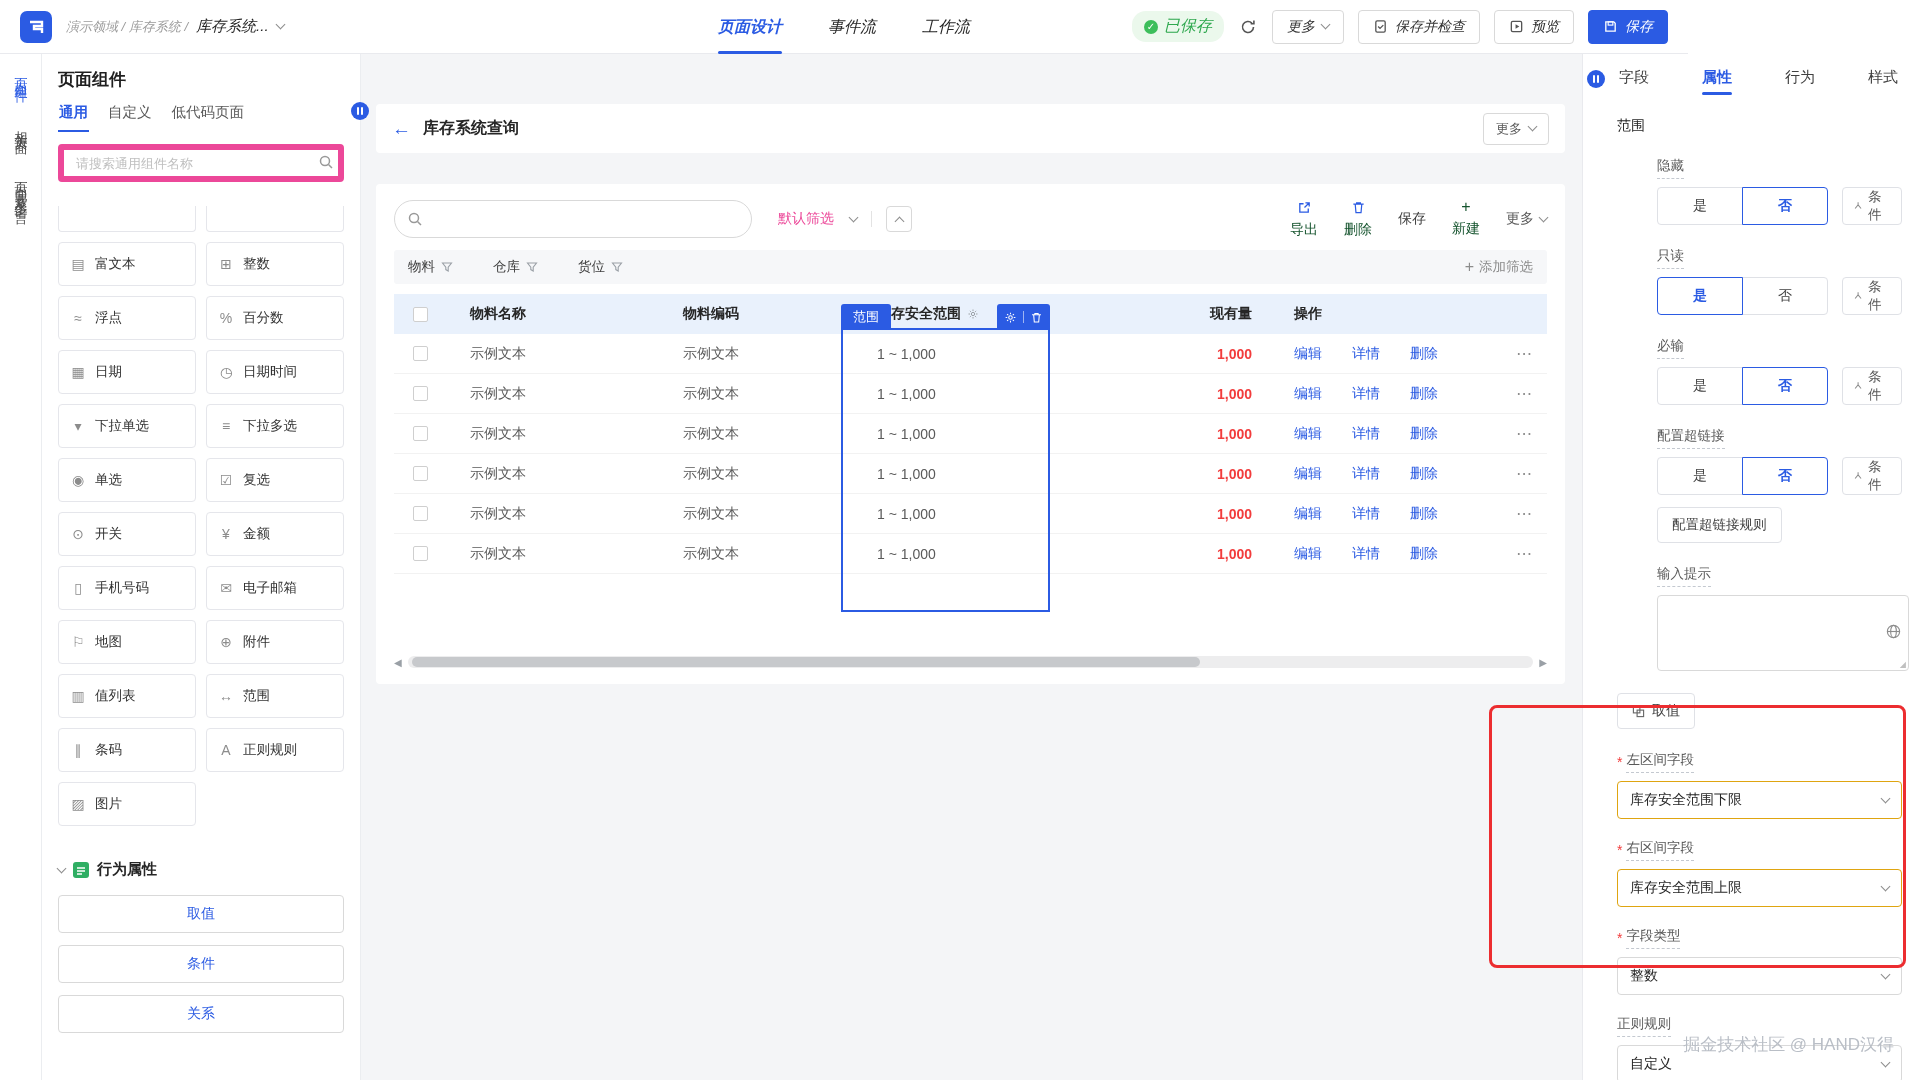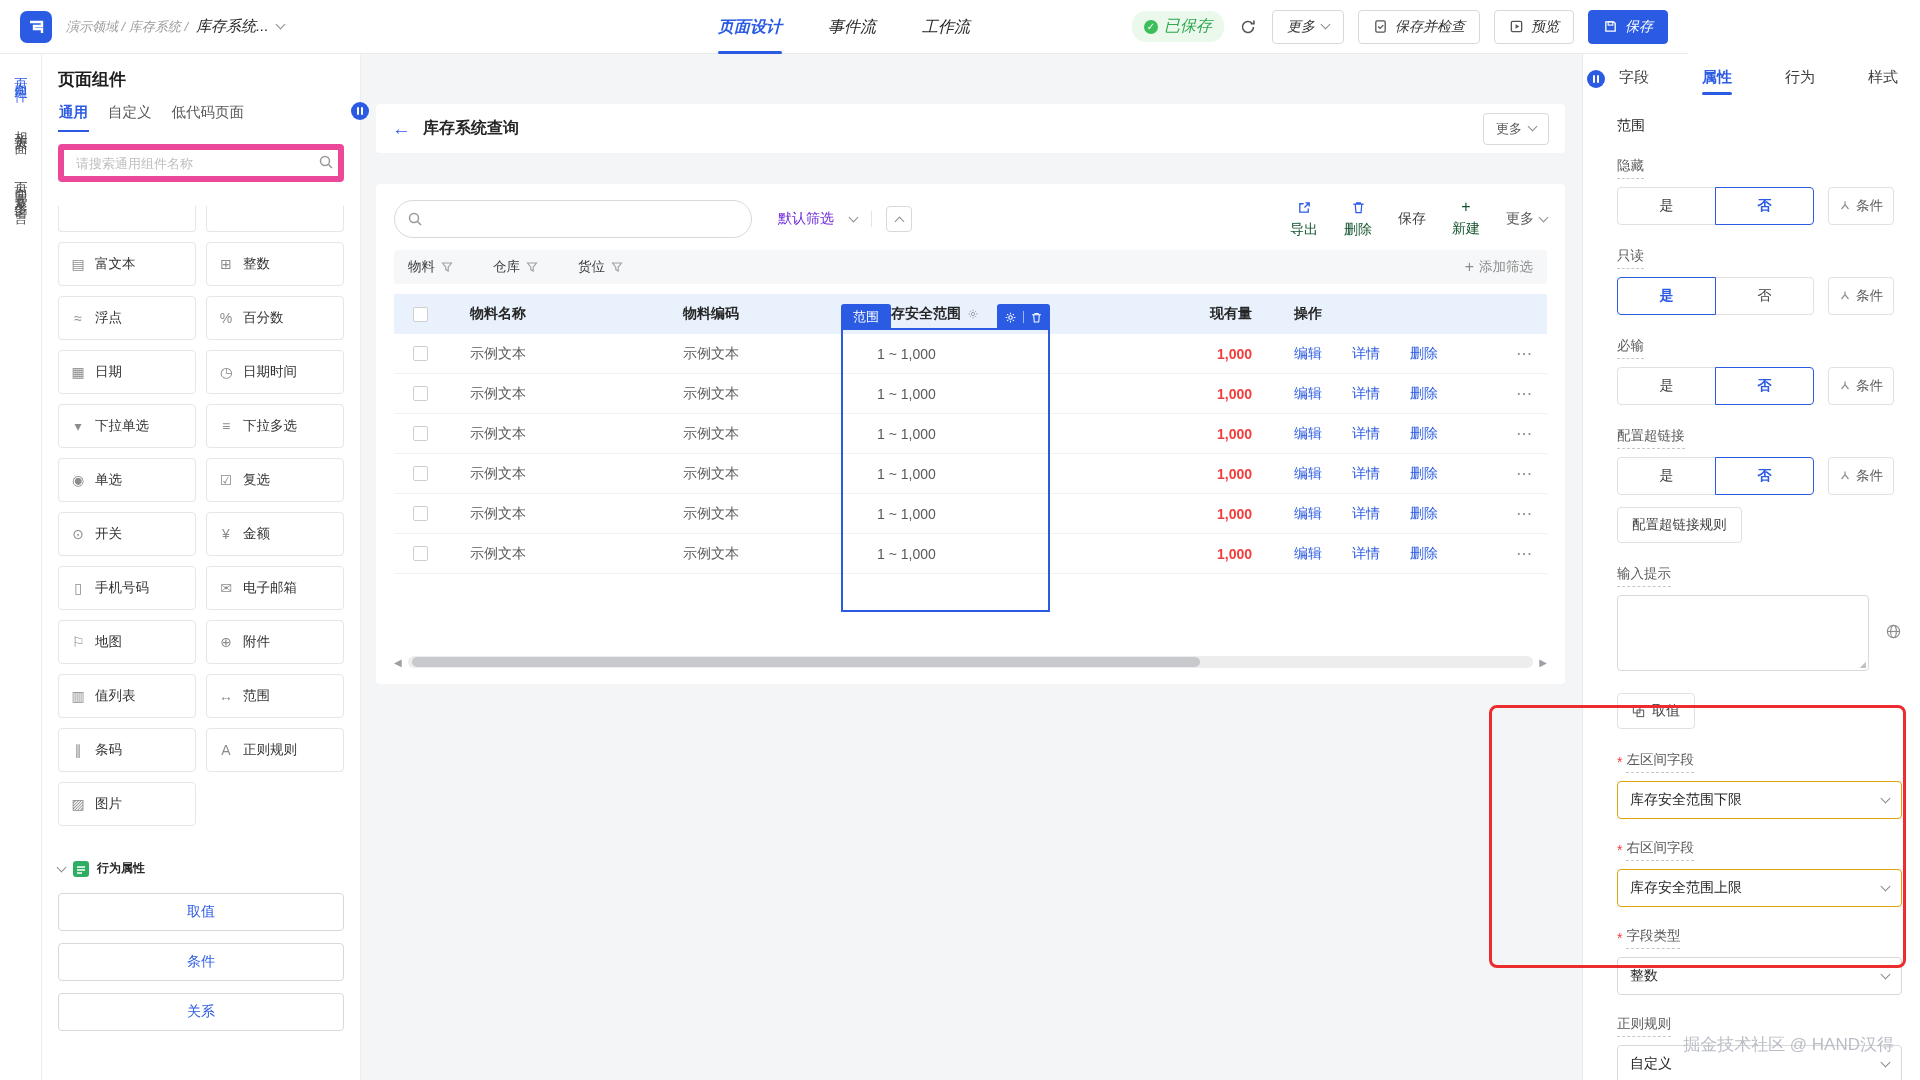--- a/index.html
+++ b/index.html
@@ -44,40 +44,40 @@
   .sb-tab { font-size:14.5px; color:#595959; padding:6px 1px 8px; cursor:pointer; }
   .sb-tab.active { color:#2B5BE3; font-weight:700; border-bottom:2px solid #2B5BE3; }
   .sb-search { margin:12px 16px 0; position:relative; }
   .sb-search input { width:100%; height:38px; border:6px solid #ec4899; border-radius:4px; padding:0 34px 0 12px; font-size:13px; color:#333; outline:none; font-family:inherit; }
   .sb-search input::placeholder { color:#bfbfbf; }
   .sb-search .s-ic { position:absolute; right:10px; top:10px; }
   .component-grid { display:grid; grid-template-columns:1fr 1fr; gap:10px; margin:24px 16px 0; }
   .comp-item { height:44px; border:1px solid #e5e6eb; border-radius:4px; display:flex; align-items:center; padding:0 10px; gap:8px; font-size:13.5px; color:#333; cursor:pointer; background:#fff; }
   .comp-item.clipped { height:26px; border-top:none; border-radius:0 0 4px 4px; }
   .comp-icon { width:18px; text-align:center; color:#8c8c8c; font-size:14px; flex:none; }
-  .behavior-head { margin:34px 16px 0; display:flex; align-items:center; gap:8px; font-size:12px; font-weight:700; color:#262626; }
+  .behavior-head { margin:34px 16px 0; display:flex; align-items:center; gap:8px; font-size:15px; font-weight:700; color:#262626; }
   .behavior-head .chev { color:#8c8c8c; transform:rotate(45deg); margin-top:-2px; }
   .behavior-btn { margin:12px 16px 0; height:38px; border:1px solid #d9d9d9; border-radius:4px; display:flex; align-items:center; justify-content:center; font-size:14px; color:#2B5BE3; cursor:pointer; }
   .behavior-btn:first-of-type { margin-top:16px; }
 
   
   .canvas { position:absolute; left:361px; top:54px; bottom:0; width:1221px; background:#f4f5f7; }
   .canvas-header-card { position:absolute; left:15px; top:50px; width:1189px; height:49px; background:#fff; border-radius:4px; display:flex; align-items:center; padding:0 16px; gap:12px; }
   .back-arrow { color:#2B5BE3; font-size:19px; cursor:pointer; }
   .ch-title { font-size:16px; font-weight:700; color:#262626; }
   .more-sm { margin-left:auto; border:1px solid #d9d9d9; border-radius:4px; height:32px; padding:0 12px; display:flex; align-items:center; gap:7px; font-size:13px; color:#595959; cursor:pointer; }
   .more-sm .chev { color:#8c8c8c; }
 
   .table-card { position:absolute; left:15px; top:130px; width:1189px; height:500px; background:#fff; border-radius:4px; padding:16px 18px; }
   .card-title-row { display:flex; align-items:center; gap:9px; height:24px; margin-bottom:12px; }
   .card-title { font-size:17px; font-weight:700; color:#1f1f1f; }
   .toolbar { display:flex; align-items:center; height:38px; margin-bottom:12px; }
   .tb-search { width:358px; height:38px; border:1px solid #d9d9d9; border-radius:19px; position:relative; flex:none; }
   .tb-search .s-ic { position:absolute; left:12px; top:10px; }
-  .tb-filter { margin-left:26px; display:flex; align-items:center; gap:16px; font-size:14px; color:#6d28d9; cursor:pointer; }
+  .tb-filter { margin-left:26px; display:flex; align-items:center; gap:16px; font-size:14px; color:#ec4899; cursor:pointer; }
   .tb-filter .chev { color:#8c8c8c; }
   .tb-div { width:1px; height:16px; background:#e3e3e3; margin:0 14px; }
   .sq-btn { width:26px; height:26px; border:1px solid #d9d9d9; border-radius:4px; display:flex; align-items:center; justify-content:center; color:#8c8c8c; cursor:pointer; }
   .tb-right { margin-left:auto; display:flex; align-items:center; gap:26px; }
   .link-blue { color:#14532d; font-size:14px; display:flex; align-items:center; gap:6px; cursor:pointer; white-space:nowrap;flex-direction:column; }
   .tb-plain { color:#404040; font-size:14px; cursor:pointer; }
   .tb-more { color:#595959; font-size:14px; display:flex; align-items:center; gap:6px; cursor:pointer; }
   .tb-more .chev { color:#8c8c8c; }
   .plus { font-size:16px; line-height:14px; }
 
@@ -112,21 +112,21 @@
   .hs-thumb { position:absolute; left:4px; top:1px; height:10px; width:70%; background:#c7c9cc; border-radius:5px; cursor:pointer; }
 
   
   .rpanel { position:absolute; left:1582px; right:0; top:54px; bottom:0; background:#fff; border-left:1px solid #e9eaee; padding:14px 18px 0 34px; z-index:18; }
   .rp-dot { left:4px; top:70px; }
   .rp-tabs { display:flex; justify-content:space-between; padding:0 4px 8px 2px; }
   .rp-tab { font-size:15px; color:#404040; position:relative; padding-bottom:8px; cursor:pointer; }
   .rp-tab.active { color:#2B5BE3; font-weight:700; }
   .rp-tab.active::after { content:""; position:absolute; left:0; right:0; bottom:0; height:3px; background:#2B5BE3; border-radius:2px; }
   .rp-label { margin-top:14px; font-size:14px; color:#262626; }
-  .rp-sec { margin-top:22px; }
+  .rp-sec { margin-top:22px;margin-left:40px; }
   .rp-sec-label { font-size:13.5px; color:#595959; border-bottom:1px dashed #c4c9d0; padding-bottom:3px; display:inline-block; }
   .seg-row { margin-top:8px; display:flex; align-items:center; }
   .seg-btn { width:99px; height:38px; border:1px solid #dfe1e6; background:#fff; display:flex; align-items:center; justify-content:center; font-size:14px; color:#404040; cursor:pointer; }
   .seg-btn:first-child { border-radius:4px 0 0 4px; }
   .seg-btn:nth-child(2) { margin-left:-1px; border-radius:0 4px 4px 0; }
   .seg-btn.sel { border-color:#2B5BE3; color:#2B5BE3; position:relative; z-index:1; font-weight:600; }
   .cond-btn { margin-left:14px; height:38px; padding:0 10px; border:1px solid #dfe1e6; border-radius:4px; display:flex; align-items:center; gap:5px; font-size:13.5px; color:#595959; cursor:pointer; }
   .rule-btn { margin-top:12px; height:36px; padding:0 14px; border:1px solid #dfe1e6; border-radius:4px; font-size:13.5px; color:#404040; display:inline-flex; align-items:center; cursor:pointer; }
   .hint-row { margin-top:8px; position:relative; height:76px; }
   .hint-box { width:252px; height:76px; border:1px solid #d9d9d9; border-radius:4px; position:relative; cursor:text; }

